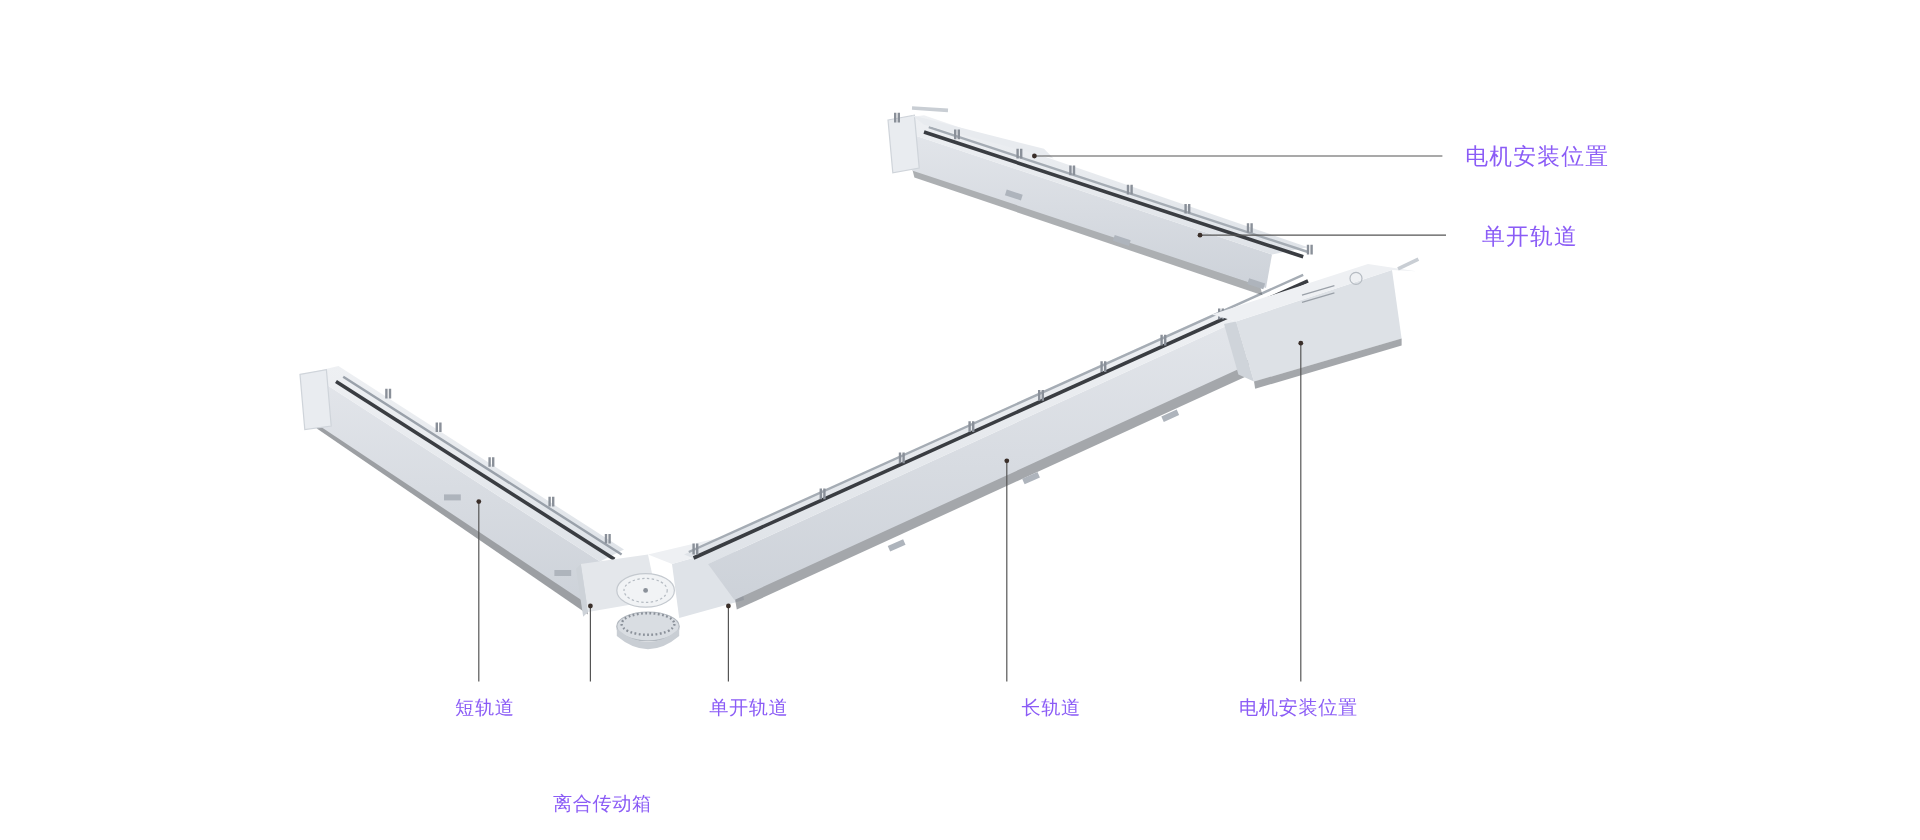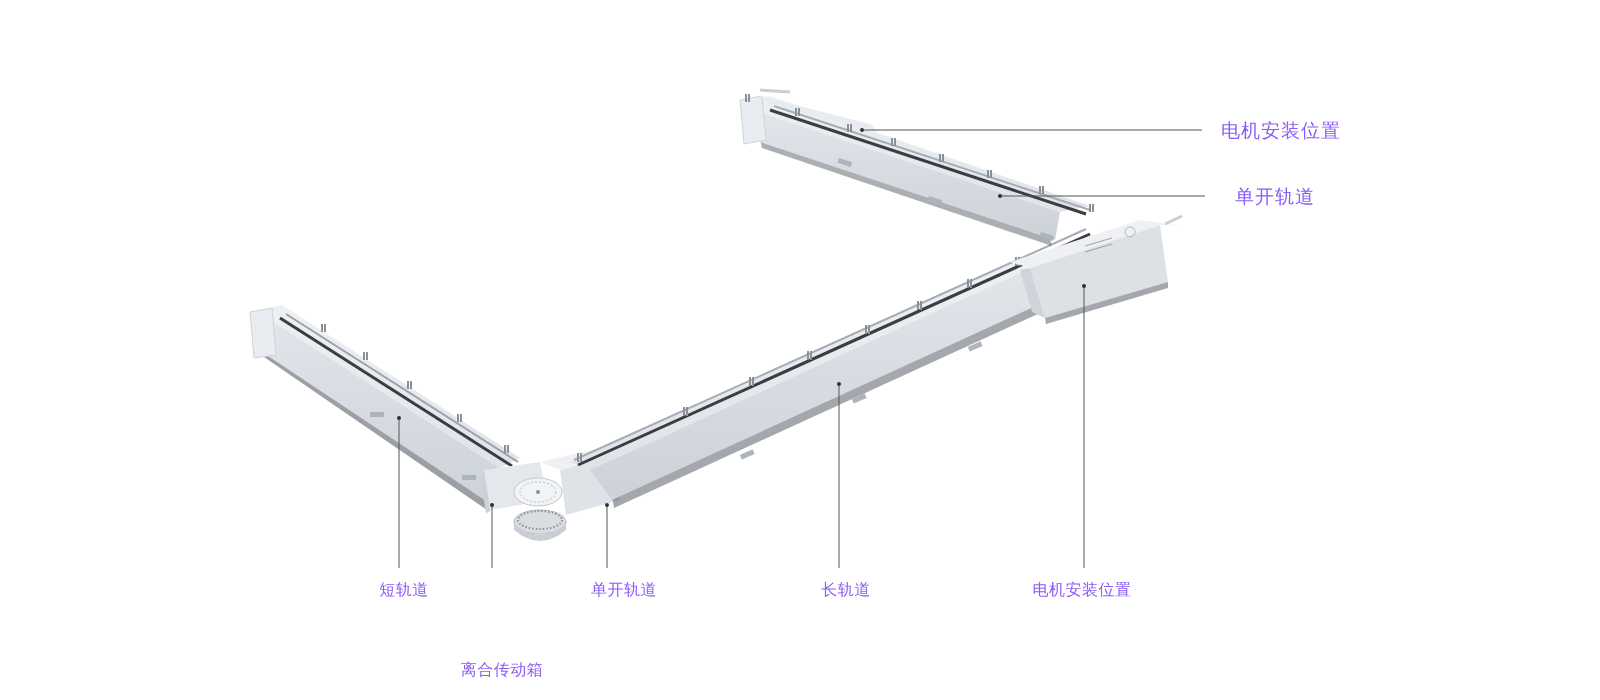--- a/index.html
+++ b/index.html
@@ -173,15 +173,15 @@
       <circle cx="1084" cy="286" r="2"></circle>
     </g>
   </svg>
 
   <div class="label right" style="left:1221px; top:118px;">电机安装位置</div>
   <div class="label right" style="left:1235px; top:184px;">单开轨道</div>
 
   <div class="label bottom" style="left:404px; top:580px;">短轨道</div>
   <div class="label bottom" style="left:502px; top:612px;margin-top:48px;">离合传动箱</div>
   <div class="label bottom" style="left:624px; top:580px;">单开轨道</div>
-  <div class="label bottom" style="left:846px; top:580px;">长轨道</div>
+  <div class="label bottom" style="left:876px; top:580px;">长轨道</div>
   <div class="label bottom" style="left:1082px; top:580px;">电机安装位置</div>
 </div>
 
 </body></html>

